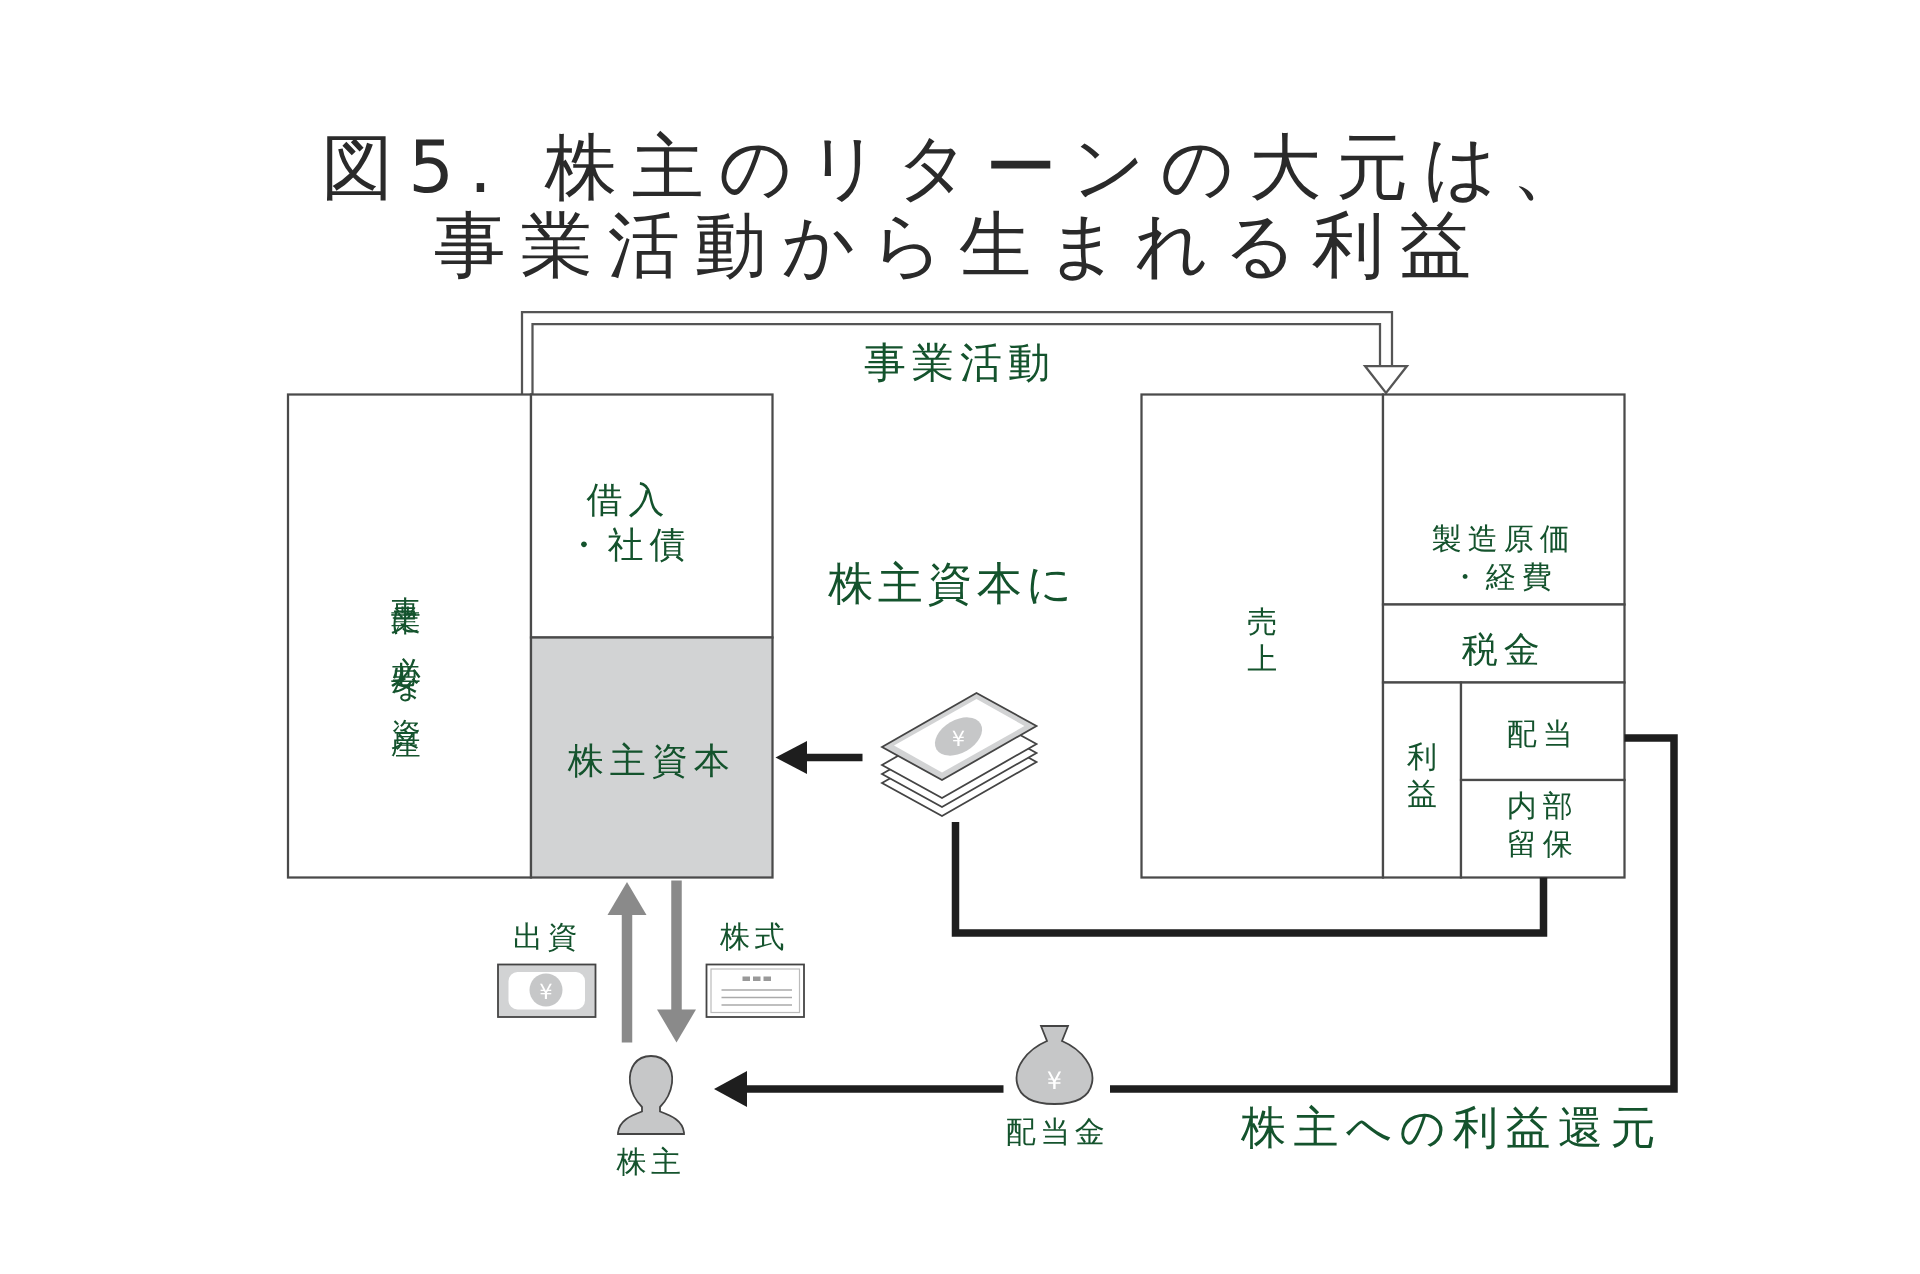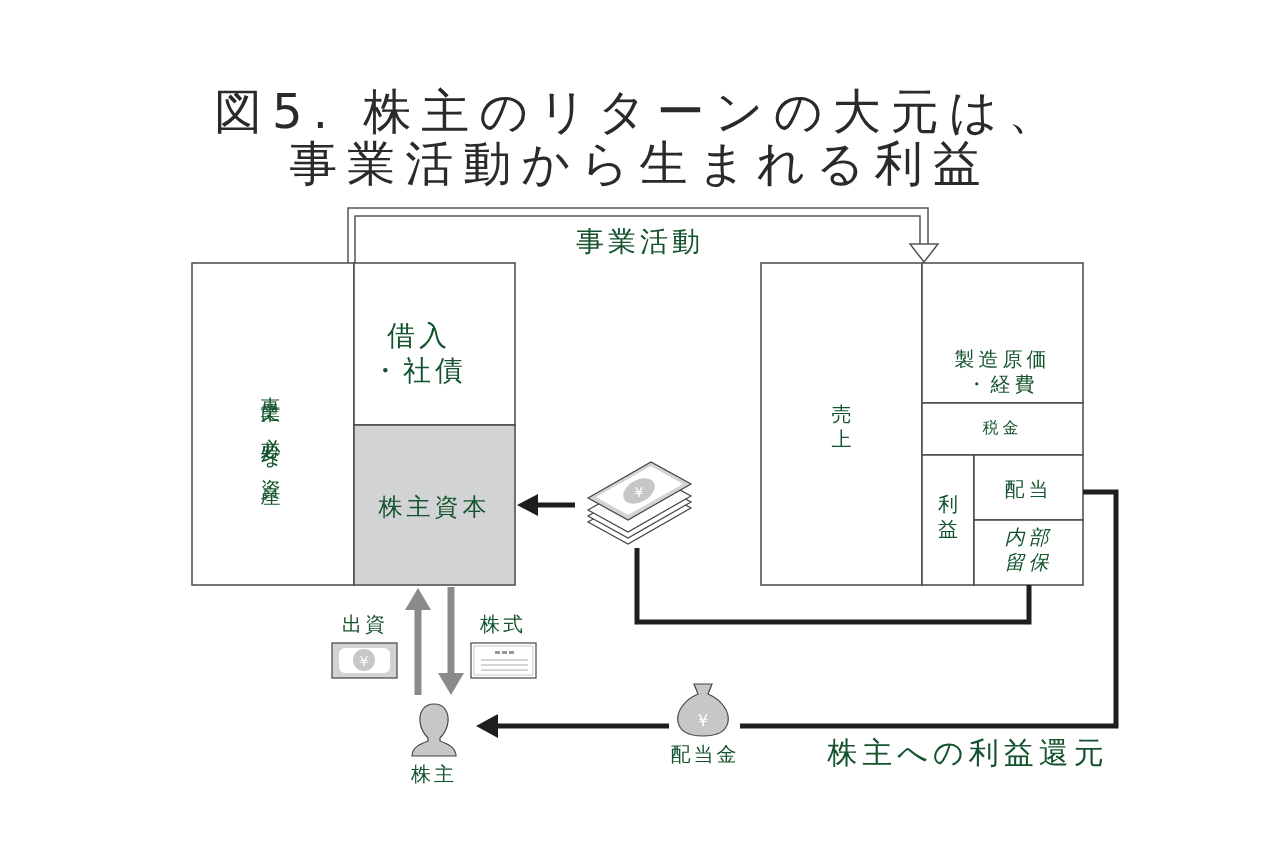--- a/index.html
+++ b/index.html
@@ -98,45 +98,46 @@
     <path d="M434,704 C444,704 449,712 448,722 C447,730 443,735 440,738 L440,741 C448,744 455,747 456,755 L456,756 L412,756 L412,755 C413,747 420,744 428,741 L428,738 C425,735 421,730 420,722 C419,712 424,704 434,704 Z"></path>
   </g>
 
   <g fill="#c6c7c8" stroke="#444" stroke-width="1.2">
     <path d="M694,684 L712,684 L708,694 C722,700 730,712 728,722 C726,732 716,736 703,736 C690,736 680,732 678,722 C676,712 684,700 698,694 Z"></path>
     <text x="703" y="726" text-anchor="middle" font-size="16" fill="#fff" stroke="none" font-family="DejaVu Sans, sans-serif">¥</text>
   </g>
 </svg>
 
 <div class="lbl vtext" style="left:258px; top:318px; height:220px;">事業に必要な資産</div>
-<div class="lbl" style="left:354px; top:318px; width:130px; font-size:28px; letter-spacing:4px;">
+<div class="lbl" style="left:354px; top:318px; width:130px; font-size:24px; letter-spacing:4px;">
   <div>借入</div>
   <div>・社債</div>
 </div>
 <div class="lbl" style="left:354px; top:492px; width:161px; font-size:24px; letter-spacing:4px;">株主資本</div>
 
 <div class="lbl" style="left:761px; top:402px; width:161px; font-size:20px;">
   <div>売</div>
   <div>上</div>
 </div>
 <div class="lbl" style="left:922px; top:312px; width:161px; font-size:20px; letter-spacing:4px;margin-top:35px;">
   <div>製造原価</div>
   <div>・経費</div>
 </div>
-<div class="lbl" style="left:922px; top:418px; width:161px; font-size:16px; letter-spacing:4px;text-align:center;">税金</div>
+<div class="lbl" style="left:922px; top:418px; width:161px; font-size:24px; letter-spacing:4px;text-align:center;">税金</div>
 <div class="lbl" style="left:922px; top:492px; width:52px; font-size:20px;">
   <div>利</div>
   <div>益</div>
 </div>
 <div class="lbl" style="left:974px; top:477px; width:109px; font-size:20px; letter-spacing:4px;">配当</div>
-<div class="lbl" style="left:974px; top:525px; width:109px; font-size:20px; letter-spacing:4px;font-style:italic;">
+<div class="lbl" style="left:974px; top:525px; width:109px; font-size:20px; letter-spacing:4px;">
   <div>内部</div>
   <div>留保</div>
 </div>
 
 <div class="lbl" style="left:540px; top:224px; width:200px; font-size:28px; letter-spacing:4px;">事業活動</div>
 <div class="lbl" style="left:530px; top:372px; width:210px; font-size:30px; letter-spacing:3px; line-height:1.2;">
+  <div>株主資本に</div>
 </div>
 <div class="lbl" style="left:330px; top:612px; width:70px; font-size:20px; letter-spacing:3px;">出資</div>
 <div class="lbl" style="left:468px; top:612px; width:70px; font-size:20px; letter-spacing:3px;">株式</div>
 <div class="lbl" style="left:399px; top:762px; width:70px; font-size:20px; letter-spacing:3px;">株主</div>
 <div class="lbl" style="left:655px; top:742px; width:100px; font-size:20px; letter-spacing:3px;">配当金</div>
 <div class="lbl" style="left:808px; top:734px; width:320px; font-size:30px; letter-spacing:5px; text-align:center;">株主への利益還元</div>
 
 </body></html>

